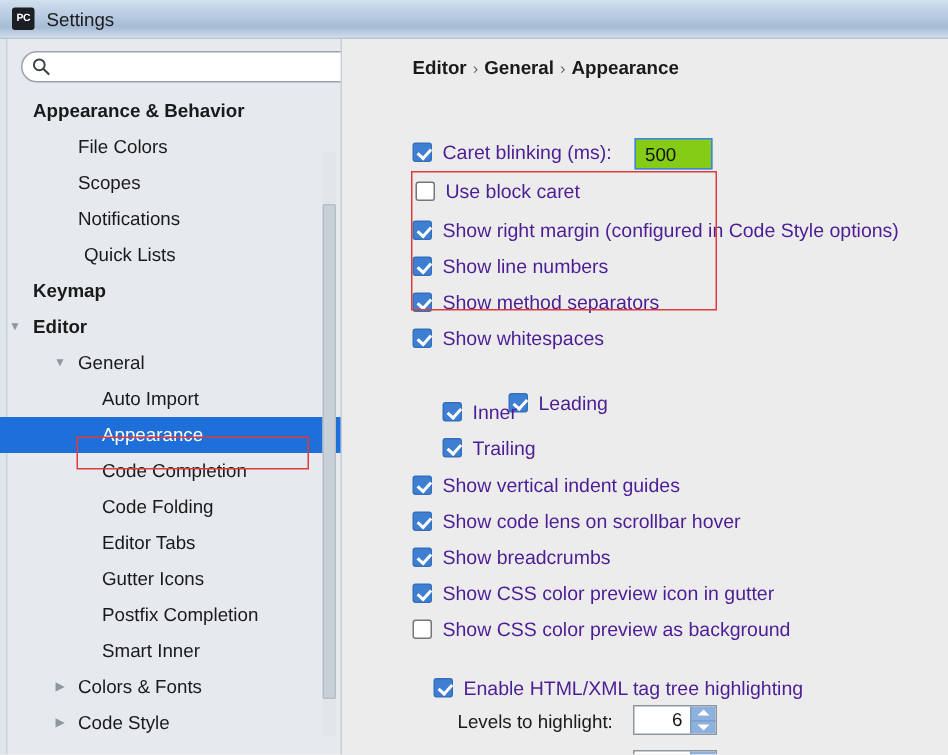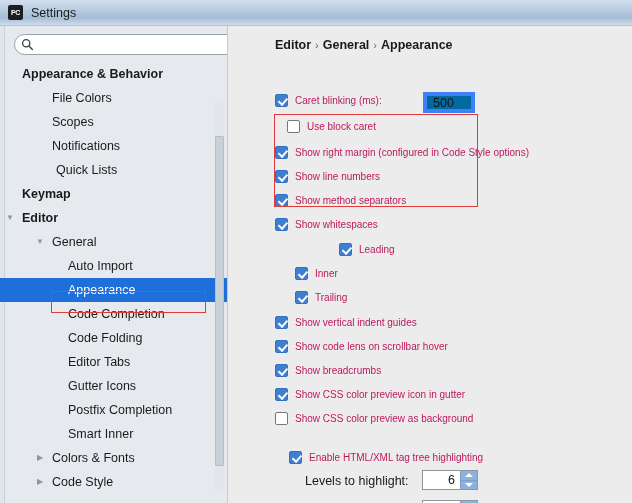--- a/index.html
+++ b/index.html
@@ -145,22 +145,22 @@
     text-align: center;
   }
   .breadcrumb .sep {
     color: #666; font-weight: normal; margin: 0 4px;
     font-size: 11px;
   }
 
   .opt {
     position: absolute;
     display: flex; align-items: center;
-    font-size: 10px;
-    color: #be185d;
+    font-size: 13px;
+    color: #4c1d95;
     white-space: nowrap;
   }
   .cb {
     width: 13px; height: 13px;
     box-sizing: border-box;
     flex: 0 0 auto;
     margin-right: 7px;
     border-radius: 2px;
     position: relative;
   }
@@ -178,22 +178,22 @@
     transform: rotate(42deg);
   }
   .cb.off {
     background: #ffffff;
     border: 1px solid #767676;
   }
 
   .textfield {
     position: absolute;
     box-sizing: border-box;
-    background: #0369a1;
-    border: 4px solid #3b82f6;
+    background: #84cc16;
+    border: 1px solid #3b82f6;
     font-size: 12.5px;
     color: #141414;
     display: flex; align-items: center;
     padding-left: 6px;
   }
 
   .spinner {
     position: absolute;
     box-sizing: border-box;
     height: 20px;
@@ -356,41 +356,41 @@
 
     <div class="opt" style="left:10px; top:68px;">
       <span class="cb on"></span>
       <span>Caret blinking (ms):</span>
     </div>
     <div class="textfield" style="left:158px; top:66px; width:52px; height:21px;">
       <span>500</span>
     </div>
 
     <div id="opts">
-        <div class="opt" style="left: 22px; top: 94px;">
+        <div class="opt" style="left: 12px; top: 94px;">
           <span class="cb off"></span>
           <span>Use block caret</span>
         </div>
         <div class="opt" style="left: 10px; top: 120px;">
           <span class="cb on"></span>
           <span>Show right margin (configured in Code Style options)</span>
         </div>
         <div class="opt" style="left: 10px; top: 144px;">
           <span class="cb on"></span>
           <span>Show line numbers</span>
         </div>
         <div class="opt" style="left: 10px; top: 168px;">
           <span class="cb on"></span>
           <span>Show method separators</span>
         </div>
         <div class="opt" style="left: 10px; top: 192px;">
           <span class="cb on"></span>
           <span>Show whitespaces</span>
         </div>
-        <div class="opt" style="left: 30px; top: 217px; padding-left: 44px;">
+        <div class="opt" style="left: 30px; top: 235px; padding-left: 44px;">
           <span class="cb on"></span>
           <span>Leading</span>
         </div>
         <div class="opt" style="left: 30px; top: 241px;">
           <span class="cb on"></span>
           <span>Inner</span>
         </div>
         <div class="opt" style="left: 30px; top: 265px;">
           <span class="cb on"></span>
           <span>Trailing</span>

